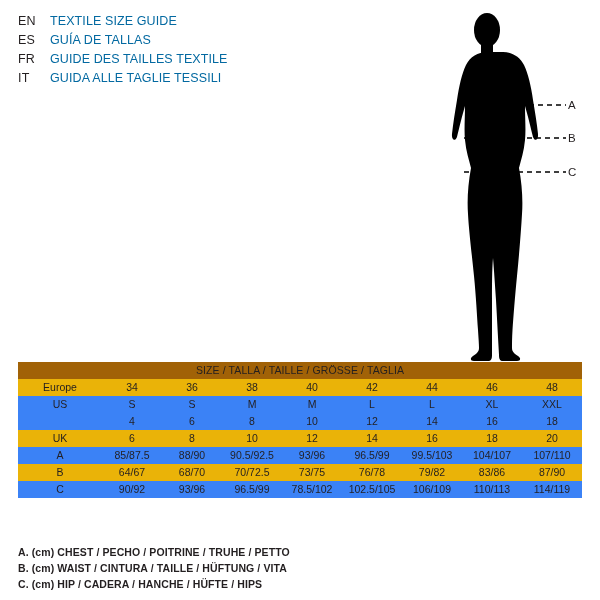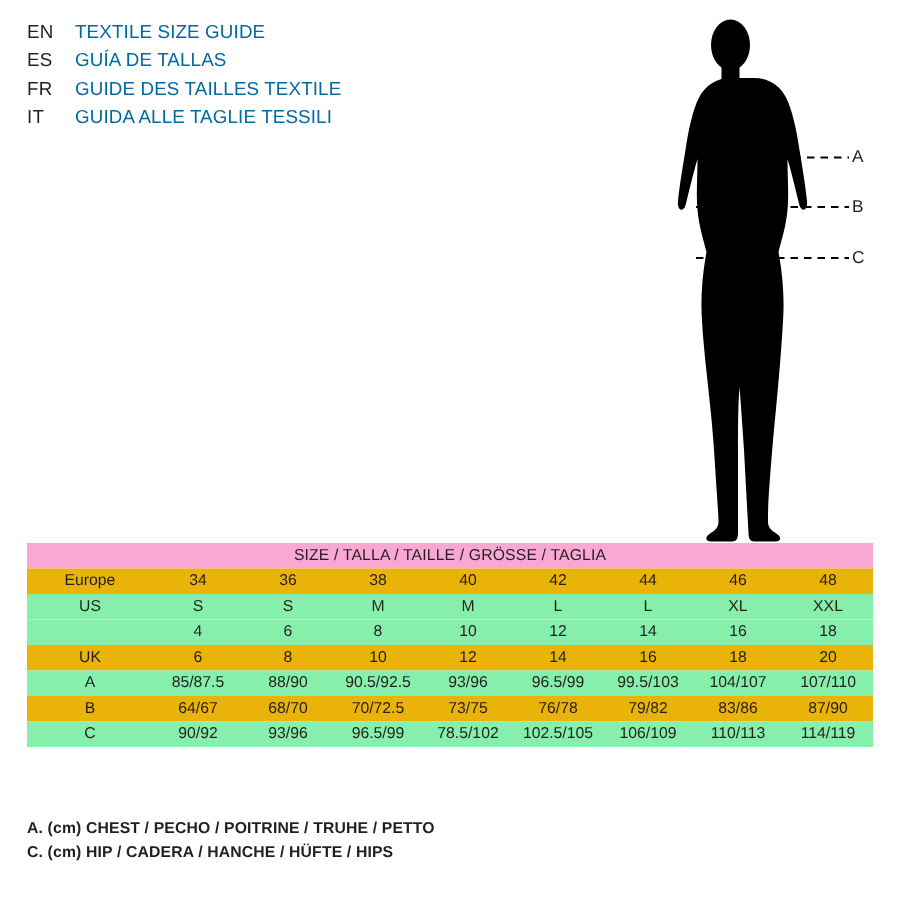--- a/index.html
+++ b/index.html
@@ -90,31 +90,31 @@
   }
   table.size-table td,
   table.size-table th {
     padding: 0;
     height: 17px;
     line-height: 17px;
     text-align: center;
     font-weight: normal;
   }
   .row-head {
-    background: #f9a8d4;
+    background: #a16207;
   }
   .row-head th {
     text-align: left;
     padding-left: 6px;
     font-size: 10.5px;
     font-weight: normal;
     letter-spacing: 0.1px;
   }
   .row-light {
-    background: #86efac;
+    background: #3b82f6;
   }
   .row-white {
     background: #eab308;
   }
   td.label-col, th.label-col {
     text-align: left;
     padding-left: 6px;
   }
 
   
@@ -309,16 +309,17 @@
           <td>106/109</td>
           <td>110/113</td>
           <td>114/119</td>
         </tr>
       </tbody>
     </table>
   </div>
 
   <div class="footnotes">
     <div class="footnote">A. (cm) CHEST / PECHO / POITRINE / TRUHE / PETTO</div>
+    <div class="footnote">B. (cm) WAIST / CINTURA / TAILLE / HÜFTUNG / VITA</div>
     <div class="footnote">C. (cm) HIP / CADERA / HANCHE / HÜFTE / HIPS</div>
   </div>
 
 </div>
 
 </body></html>

